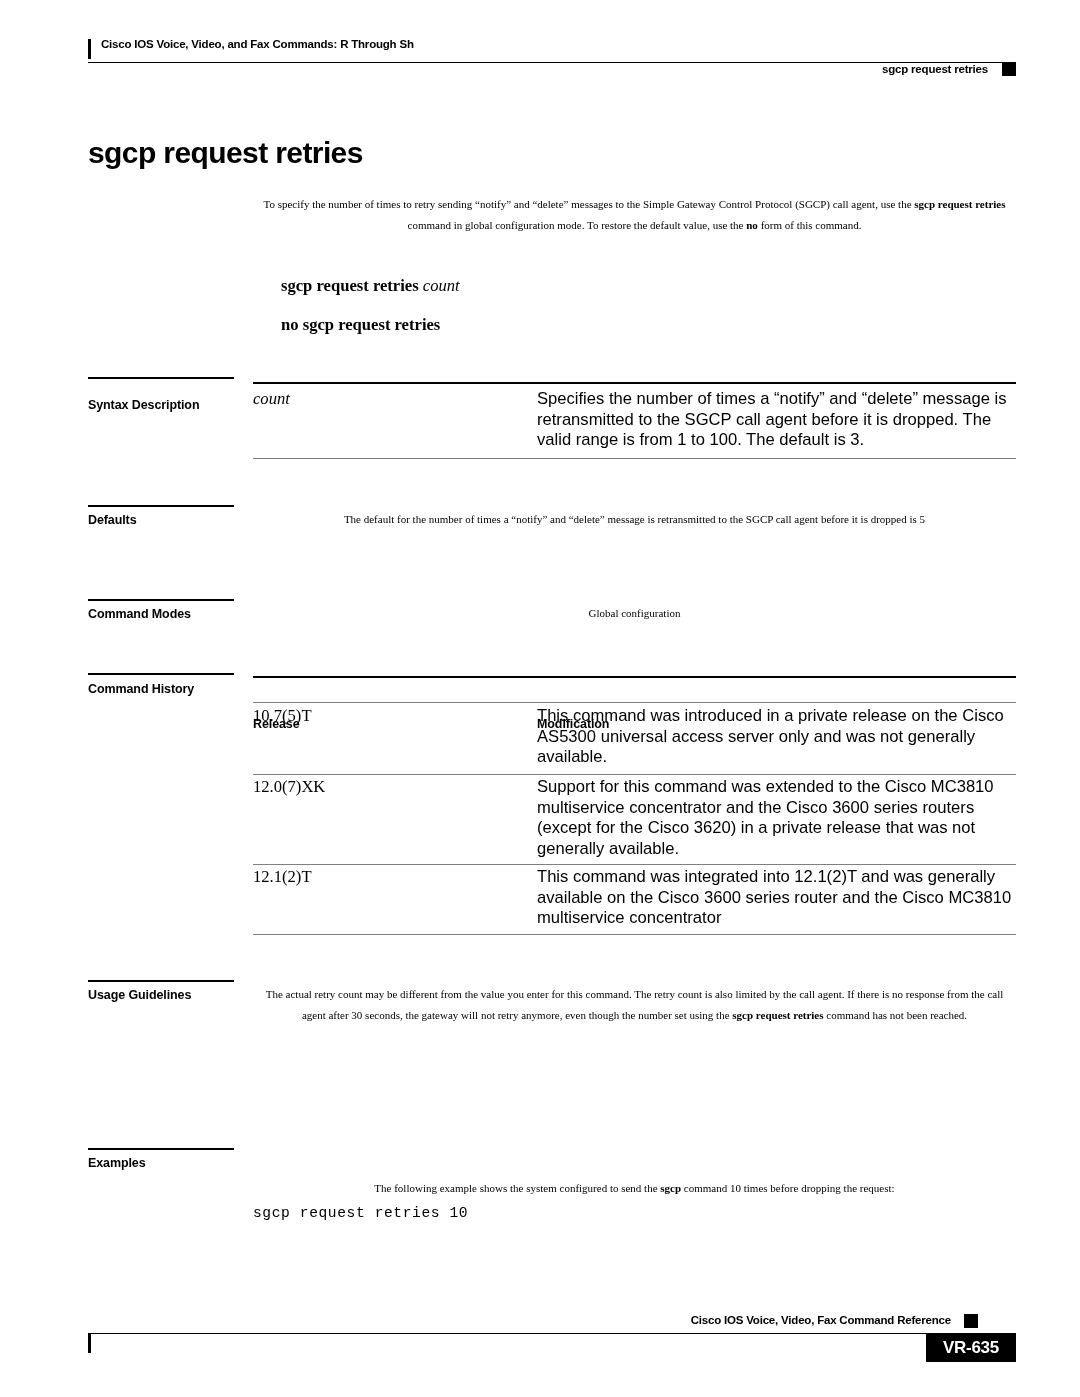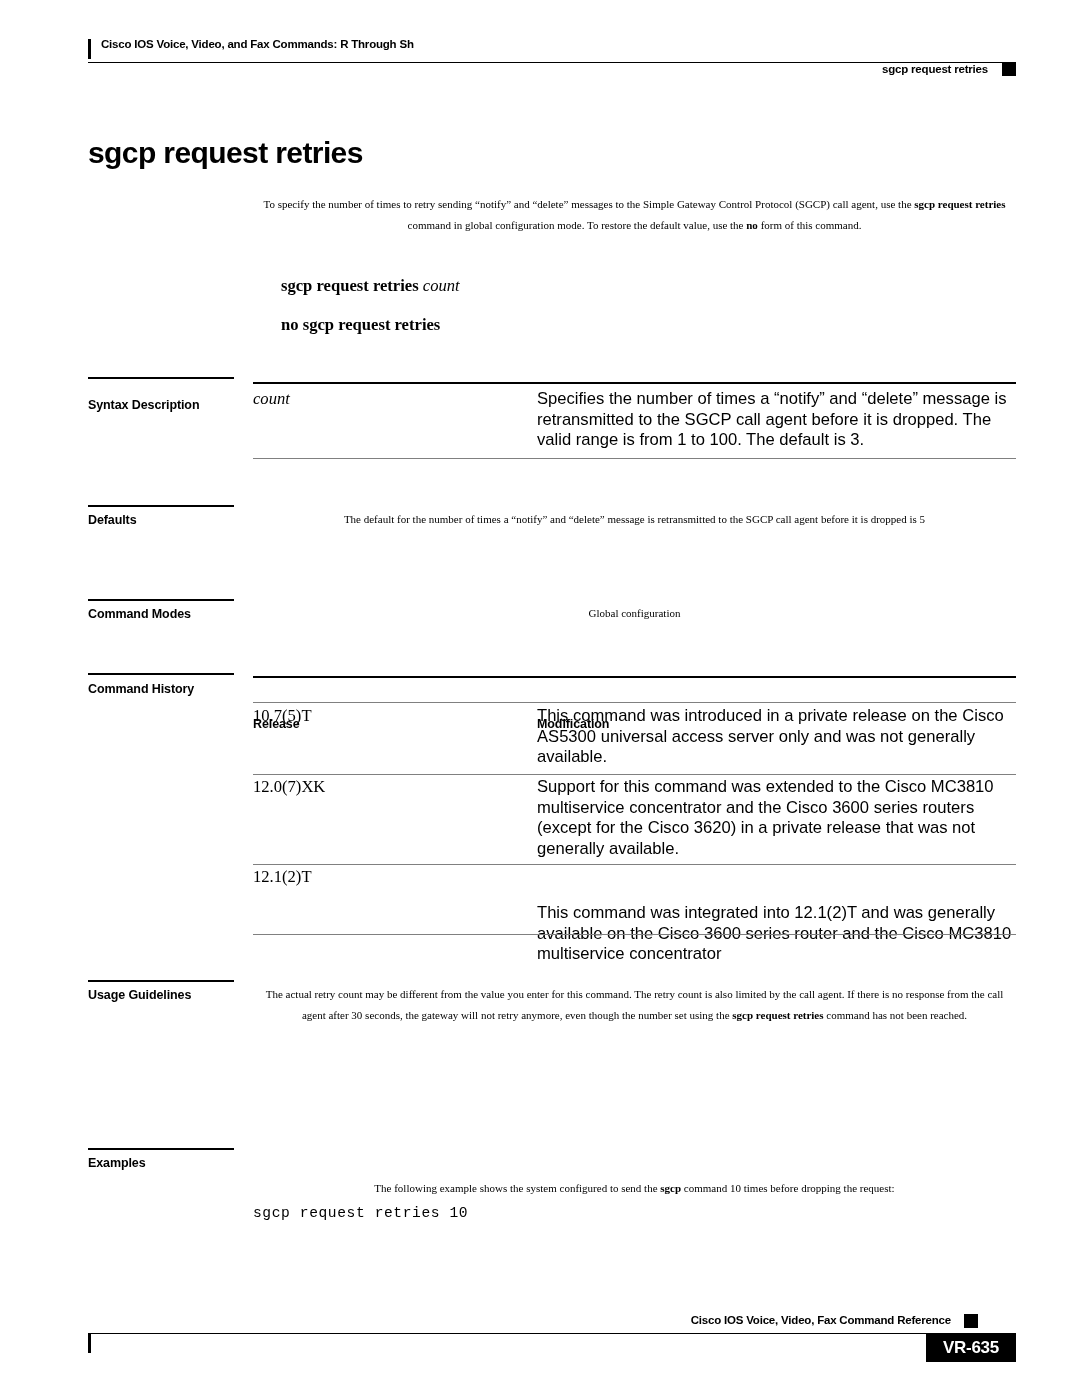--- a/index.html
+++ b/index.html
@@ -284,21 +284,21 @@
 
   <div class="tbl-c1" style="top:706px;">10.7(5)T</div>
   <div class="tbl-c2" style="top:706px;">This command was introduced in a private release on the Cisco AS5300 universal access server only and was not generally available.</div>
   <div class="rule-light" style="top:774px;"></div>
 
   <div class="tbl-c1" style="top:777px;">12.0(7)XK</div>
   <div class="tbl-c2" style="top:777px;">Support for this command was extended to the Cisco MC3810 multiservice concentrator and the Cisco 3600 series routers (except for the Cisco 3620) in a private release that was not generally available.</div>
   <div class="rule-light" style="top:864px;"></div>
 
   <div class="tbl-c1" style="top:867px;">12.1(2)T</div>
-  <div class="tbl-c2" style="top:867px;margin-top:36px;">This command was integrated into 12.1(2)T and was generally available on the Cisco 3600 series router and the Cisco MC3810 multiservice concentrator</div>
+  <div class="tbl-c2" style="top:867px;">This command was integrated into 12.1(2)T and was generally available on the Cisco 3600 series router and the Cisco MC3810 multiservice concentrator</div>
   <div class="rule-light" style="top:934px;"></div>
 
   <div class="label-rule" style="top:980px;"></div>
   <div class="sec-label label-col-x" style="top:988px;">Usage Guidelines</div>
   <div class="body-text" style="left:253px; top:984px; width:763px;">The actual retry count may be different from the value you enter for this command. The retry count is also limited by the call agent. If there is no response from the call agent after 30 seconds, the gateway will not retry anymore, even though the number set using the <b>sgcp request retries</b> command has not been reached.</div>
 
   <div class="label-rule" style="top:1148px;"></div>
   <div class="sec-label label-col-x" style="top:1156px;">Examples</div>
   <div class="body-text" style="left:253px; top:1178px; width:763px;">The following example shows the system configured to send the <b>sgcp</b> command 10 times before dropping the request:</div>
   <div class="code-line" style="top:1205px;">sgcp request retries 10</div>

